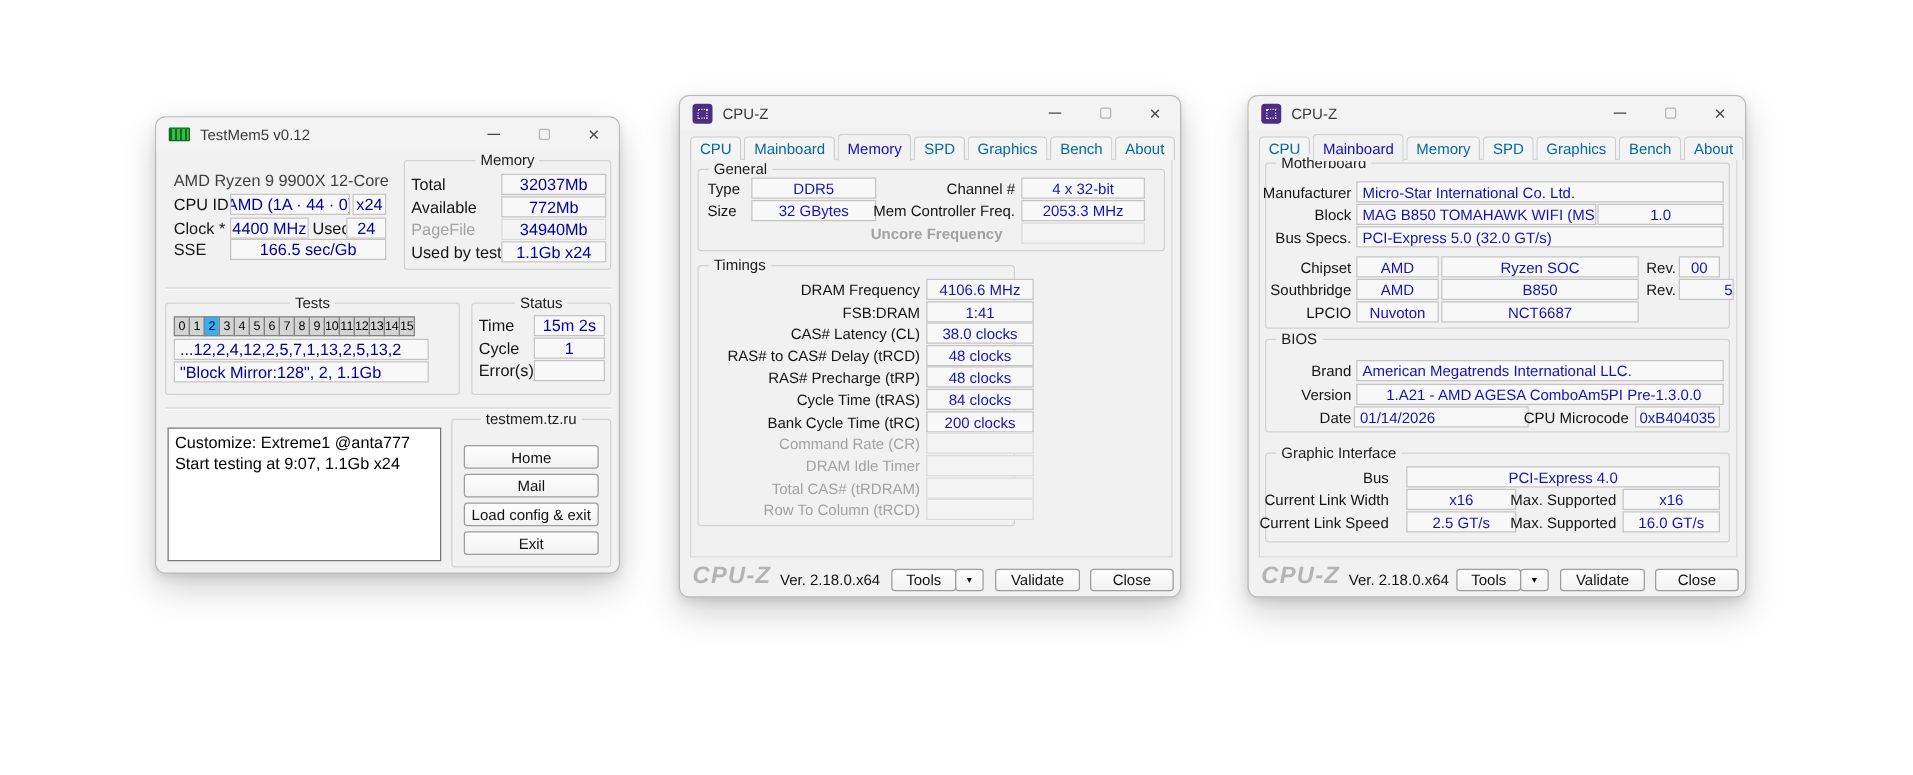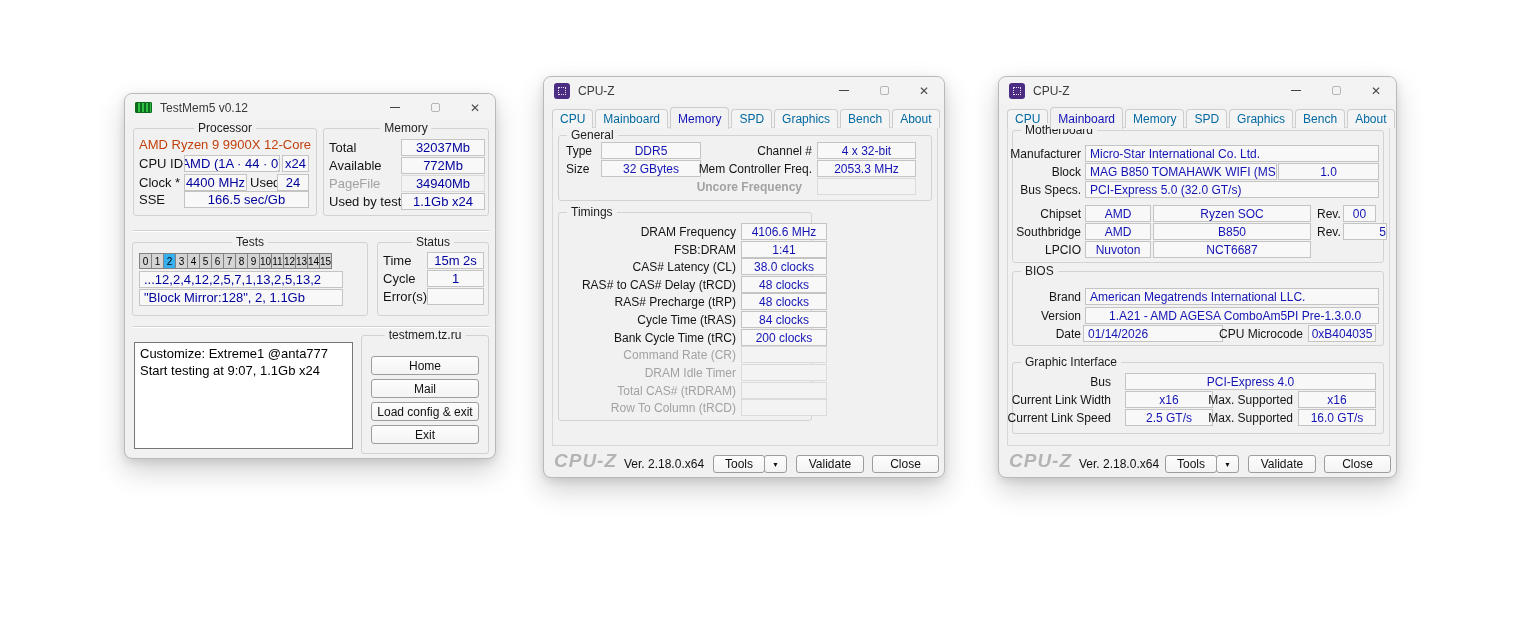--- a/index.html
+++ b/index.html
@@ -32,21 +32,21 @@
   .fld { position:absolute; height:17px; background:#f8f8f8; border:1px solid #c4c4c4;
          display:flex; align-items:center; justify-content:center; font-size:12px;
          color:#1414b4; white-space:nowrap; overflow:hidden; }
   .fld.left { justify-content:flex-start; padding-left:4px; }
   .fld.dis { background:#f3f3f3; border-color:#dbdbdb; color:#a2a2a2; }
 
   
   .tm .lbl { font-size:13px; }
   .tm .fld { font-size:13px; color:#00009c; }
   .tm .gt, .tm .ttl { font-size:12px; }
-  .navy { color:#c2410c; }
+  .navy { color:#404040; }
   .hsep { position:absolute; height:2px; border-top:1px solid #cfcfcf; border-bottom:1px solid #ffffff; }
   .cells { position:absolute; display:flex; }
   .tcell { width:13px; height:16px; background:#d4d4d4; border:1px solid #828282; margin-left:-1px;
            display:flex; align-items:center; justify-content:center; font-size:10px; color:#000; }
   .tcell:first-child { margin-left:0; }
   .tcell.sel { background:#35b1f1; }
   .logbox { position:absolute; background:#ffffff; border:1px solid #767676; font-size:13px;
             color:#000; padding:2px 5px; line-height:17px; }
 
   .btn { position:absolute; background:linear-gradient(#fdfdfd,#f3f3f3); border:1px solid #9d9d9d;
@@ -87,23 +87,20 @@
           <span class="glyph-min"></span>
         </div>
       <div class="capbtn">
           <span class="glyph-max"></span>
         </div>
       <div class="capbtn">
           <span class="glyph-close">✕</span>
         </div>
     </div>
 
-    <div class="grp" style="left:8px;top:34px;width:184px;height:88px;">
-      <span class="gt c">Processor</span>
-    </div>
     <div class="lbl c navy" style="left:12px;top:42px;width:176px;">AMD Ryzen 9 9900X 12-Core</div>
     <div class="lbl" style="left:14px;top:61px;width:44px;">CPU ID</div>
     <div class="fld" style="left:59px;top:61px;width:96px;">AMD (1A · 44 · 0)</div>
     <div class="fld" style="left:157px;top:61px;width:27px;">x24</div>
     <div class="lbl" style="left:14px;top:80px;width:45px;">Clock *</div>
     <div class="fld" style="left:59px;top:80px;width:63px;">4400 MHz</div>
     <div class="lbl" style="left:125px;top:80px;width:26px;">Used</div>
     <div class="fld" style="left:152px;top:80px;width:32px;">24</div>
     <div class="lbl" style="left:14px;top:97px;width:32px;">SSE</div>
     <div class="fld" style="left:59px;top:97px;width:125px;">166.5 sec/Gb</div>

